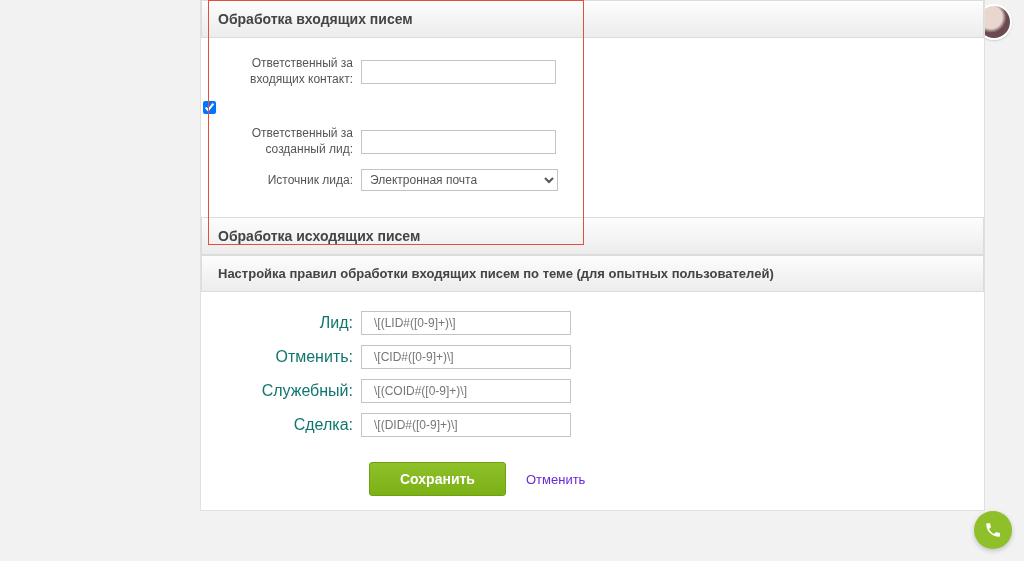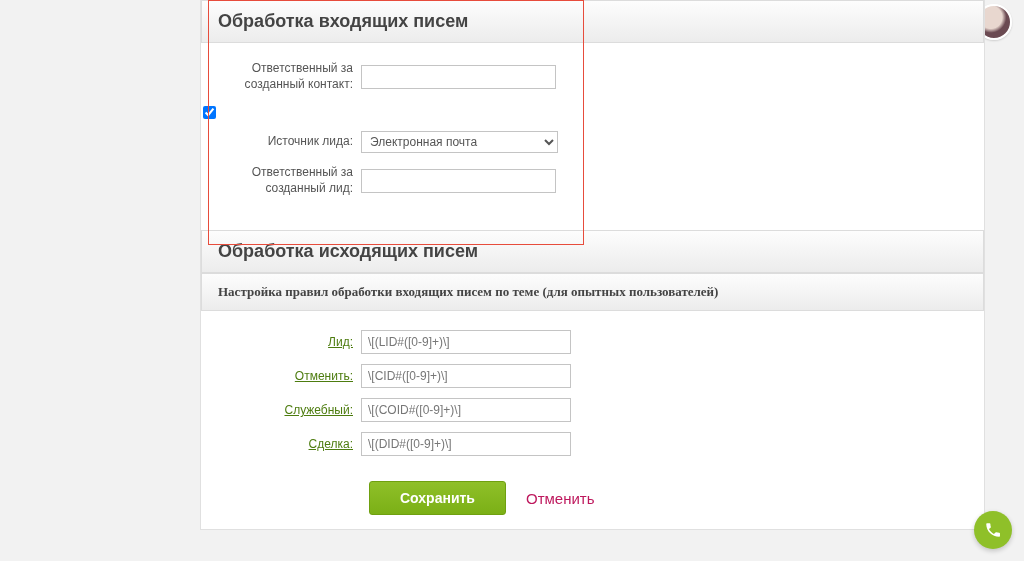--- a/index.html
+++ b/index.html
@@ -31,26 +31,26 @@
       width: 376px;
       height: 245px;
       border: 1px solid #e74c3c;
       pointer-events: none;
       z-index: 10;
     }
     .section-header {
       background: linear-gradient(#fdfdfd, #ececec);
       border: 1px solid #dcdcdc;
       padding: 10px 16px;
-      font-size: 18px;
+      font-size: 14px;
       font-weight: bold;
       color: #444;
       margin-top: 0;
     }
-    .section-header.with-top-margin { margin-top: 16px; }
+    .section-header.with-top-margin { margin-top: 8px; }
     .form-row {
       display: flex;
       align-items: center;
       padding: 6px 0;
     }
     .form-label {
       width: 160px;
       text-align: right;
       padding-right: 8px;
       color: #555;
@@ -62,21 +62,21 @@
       height: 24px;
       border: 1px solid #c4c4c4;
       padding: 2px 6px;
       font-size: 12px;
       background: #fff;
     }
     .text-input-wide {
       width: 210px;
       height: 24px;
       border: 1px solid #c4c4c4;
-      padding: 2px 6px;
+      padding: 2px 12px;
       font-size: 12px;
       background: #fff;
       color: #777;
     }
     .select-input {
       width: 197px;
       height: 22px;
       border: 1px solid #c4c4c4;
       font-size: 12px;
       background: #fff;
@@ -95,22 +95,22 @@
       background: linear-gradient(#8fc029, #7bb016);
       color: #fff;
       border: 1px solid #6fa010;
       border-radius: 3px;
       padding: 8px 30px;
       font-size: 14px;
       font-weight: bold;
       cursor: pointer;
     }
     .btn-cancel {
-      color: #be185d;
-      font-size: 15px;
+      color: #6d28d9;
+      font-size: 13px;
       text-decoration: none;
       cursor: pointer;
       text-align: center;
     }
     .avatar {
       position: absolute;
       right: 12px;
       top: 4px;
       width: 36px;
       height: 36px;
@@ -134,65 +134,63 @@
       box-shadow: 0 2px 5px rgba(0,0,0,.2);
     }
     .fab svg { width: 18px; height: 18px; fill: #fff; }
     .advanced-header {
       background: linear-gradient(#fdfdfd, #ececec);
       border: 1px solid #dcdcdc;
       padding: 10px 16px;
       font-size: 13px;
       font-weight: bold;
       color: #444;
-      font-family: Liberation Serif, serif;
     }
     .advanced-body { padding: 14px 0 6px 0; }
     .advanced-row {
       display: flex;
       align-items: center;
       padding: 5px 0;
     }
     .advanced-label {
       width: 160px;
       text-align: right;
       padding-right: 8px;
-      font-size: 12px;
-      color: #4d7c0f;
-      text-decoration: underline;
+      font-size: 16px;
+      color: #0f766e;
     }
   </style>
 </head>
 <body>
 
 <div class="avatar"></div>
 
 <div class="main-area">
   <div class="content-panel">
 
     <div class="section-header">
       <span>Обработка входящих писем</span>
     </div>
     <div class="section-body">
       <div class="form-row">
-        <div class="form-label">Ответственный за созданный контакт:</div>
+        <div class="form-label">Ответственный за входящих контакт:</div>
         <input type="text" class="text-input" value="" style="">
       </div>
       <div class="form-row">
         <input type="checkbox" class="checkbox-input" checked="" style="">
+      </div>
+      <div class="form-row">
+        <div class="form-label">Ответственный за созданный лид:</div>
+        <input type="text" class="text-input" value="" style="">
       </div>
       <div class="form-row">
         <div class="form-label">Источник лида:</div>
         <select class="select-input">
           <option>Электронная почта</option>
         </select>
-      </div>
-      <div class="form-row">
-        <div class="form-label">Ответственный за созданный лид:</div>
-        <input type="text" class="text-input" value="" style="">
       </div>
     </div>
 
     <div class="section-header with-top-margin">
       <span>Обработка исходящих писем</span>
     </div>
 
     <div class="advanced-header">
       <span>Настройка правил обработки входящих писем по теме (для опытных пользователей)</span>
     </div>

